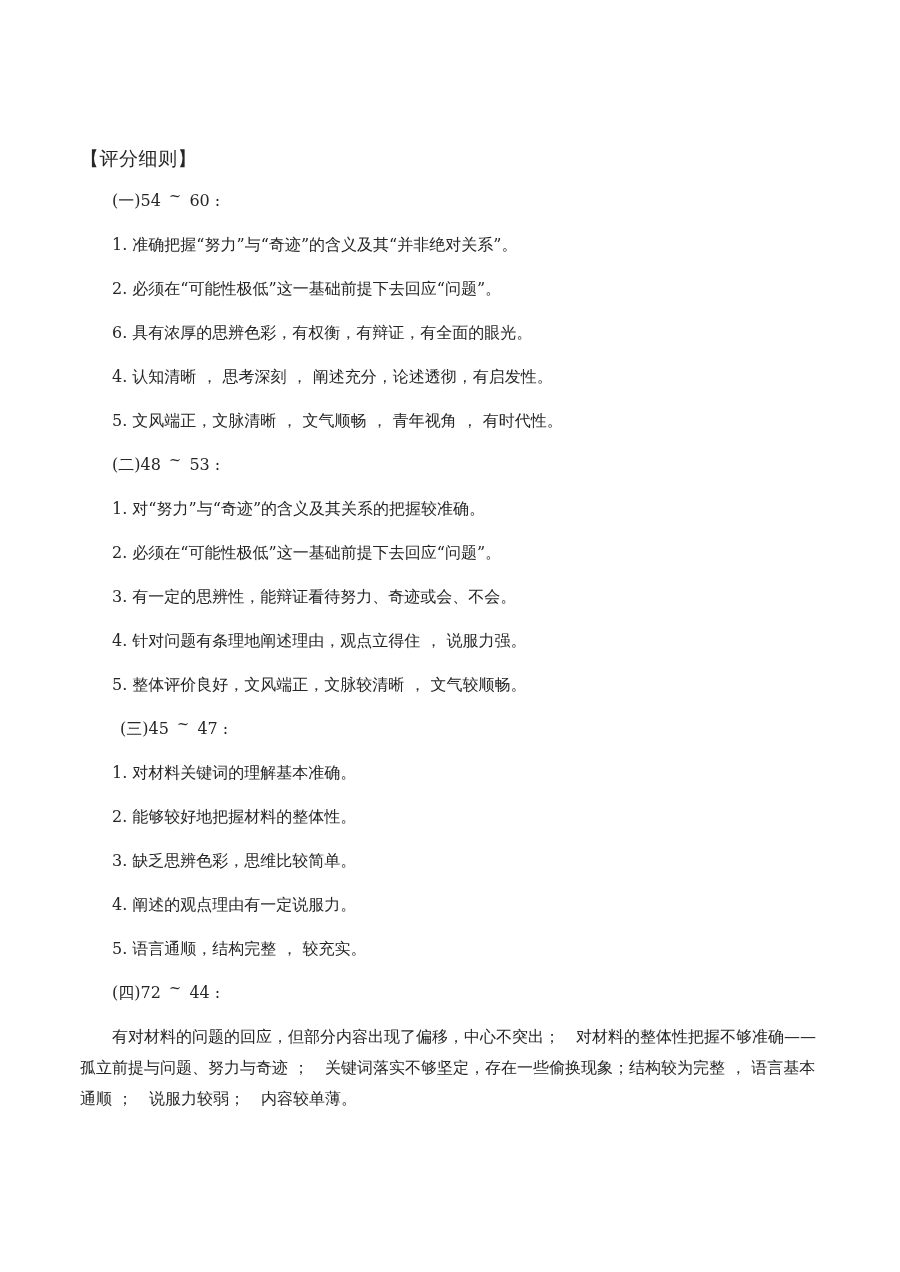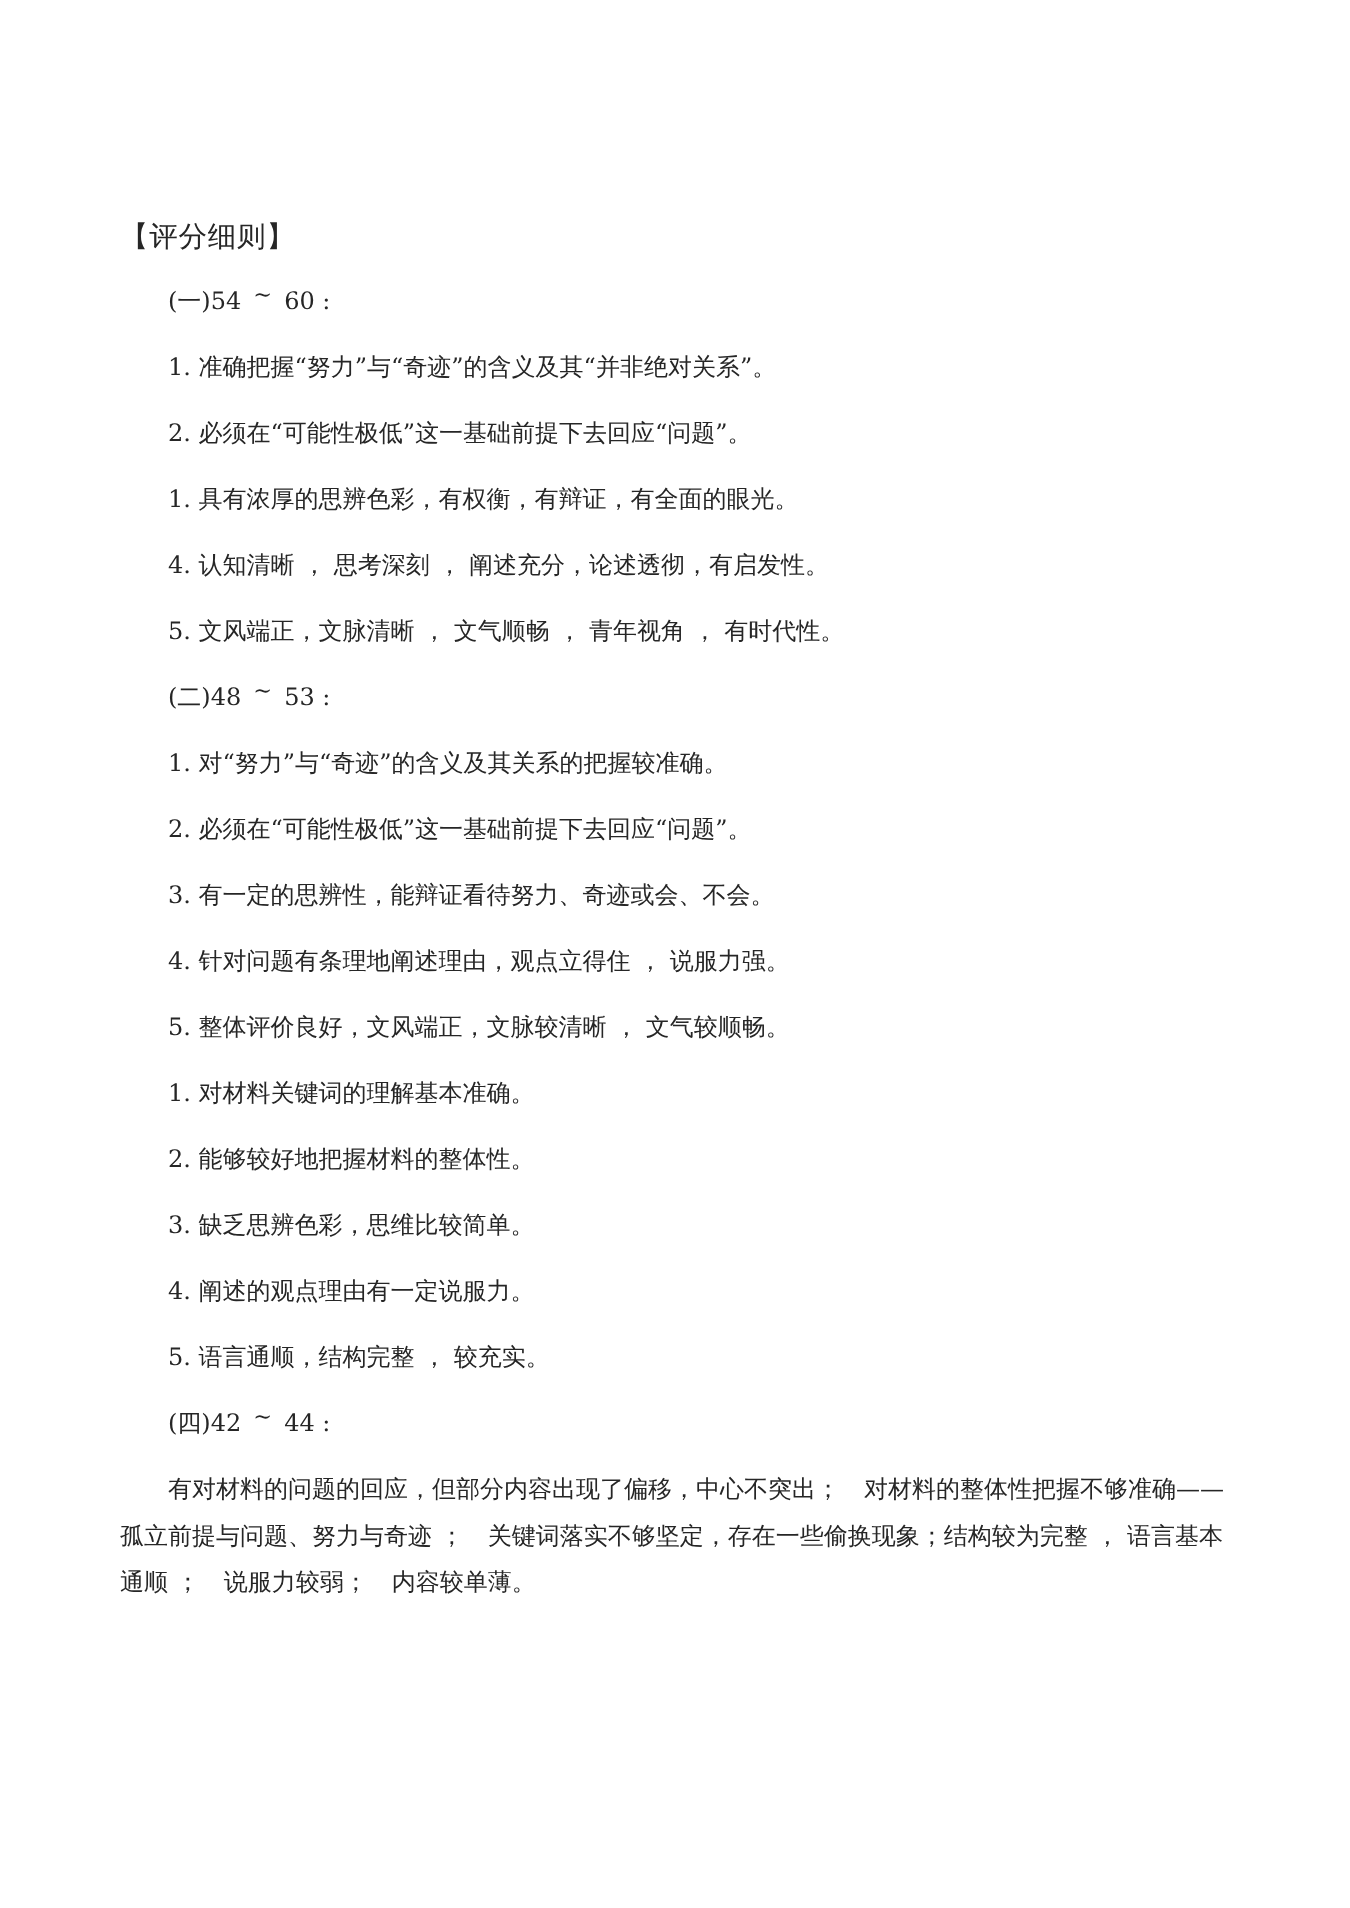--- a/index.html
+++ b/index.html
@@ -51,38 +51,39 @@
 <body>
 
 <div class="doc">
 
   <div class="title">【评分细则】</div>
 
 
   <div class="line range"><span>(一)54</span><span class="tilde">~</span><span>60 :</span></div>
   <div class="line">1. 准确把握“努力”与“奇迹”的含义及其“并非绝对关系”。</div>
   <div class="line">2. 必须在“可能性极低”这一基础前提下去回应“问题”。</div>
-  <div class="line">1. 具有浓厚的思辨色彩，有权衡，有辩证，有全面的眼光。</div>
+  <div class="line">6. 具有浓厚的思辨色彩，有权衡，有辩证，有全面的眼光。</div>
   <div class="line">4. 认知清晰 ， 思考深刻 ， 阐述充分，论述透彻，有启发性。</div>
   <div class="line">5. 文风端正，文脉清晰 ， 文气顺畅 ， 青年视角 ， 有时代性。</div>
 
   <div class="line range bold"><span>(二)48</span><span class="tilde">~</span><span>53 :</span></div>
   <div class="line">1. 对“努力”与“奇迹”的含义及其关系的把握较准确。</div>
   <div class="line">2. 必须在“可能性极低”这一基础前提下去回应“问题”。</div>
   <div class="line">3. 有一定的思辨性，能辩证看待努力、奇迹或会、不会。</div>
   <div class="line">4. 针对问题有条理地阐述理由，观点立得住 ， 说服力强。</div>
   <div class="line">5. 整体评价良好，文风端正，文脉较清晰 ， 文气较顺畅。</div>
 
+  <div class="line range extra-indent"><span>(三)45</span><span class="tilde">~</span><span>47 :</span></div>
   <div class="line">1. 对材料关键词的理解基本准确。</div>
   <div class="line">2. 能够较好地把握材料的整体性。</div>
   <div class="line">3. 缺乏思辨色彩，思维比较简单。</div>
   <div class="line">4. 阐述的观点理由有一定说服力。</div>
   <div class="line">5. 语言通顺，结构完整 ， 较充实。</div>
 
-  <div class="line range"><span>(四)42</span><span class="tilde">~</span><span>44 :</span></div>
+  <div class="line range"><span>(四)72</span><span class="tilde">~</span><span>44 :</span></div>
 
   <div class="para">
     <div class="pline first">有对材料的问题的回应，但部分内容出现了偏移，中心不突出；　对材料的整体性把握不够准确——</div>
     <div class="pline">孤立前提与问题、努力与奇迹 ；　关键词落实不够坚定，存在一些偷换现象；结构较为完整 ， 语言基本</div>
     <div class="pline">通顺 ；　说服力较弱；　内容较单薄。</div>
   </div>
 
 </div>
 
 </body></html>

